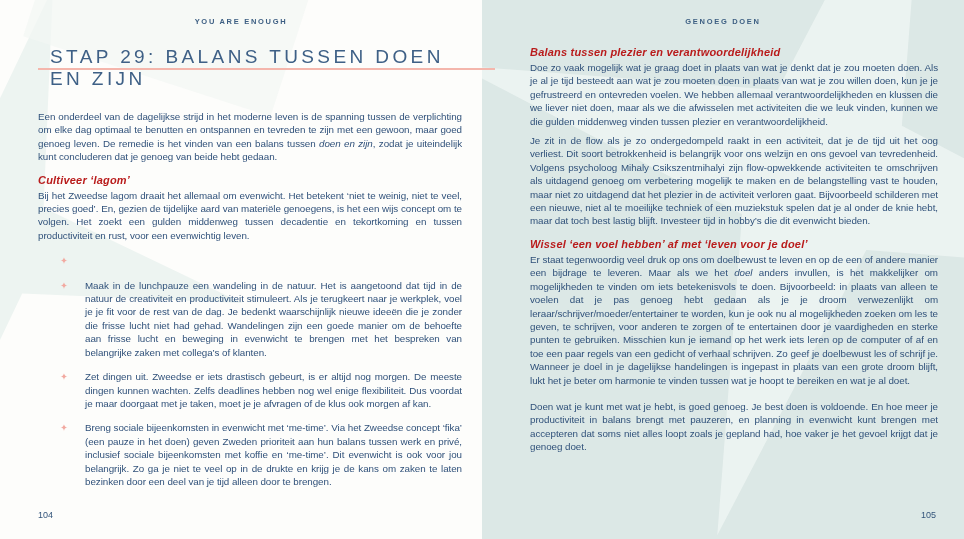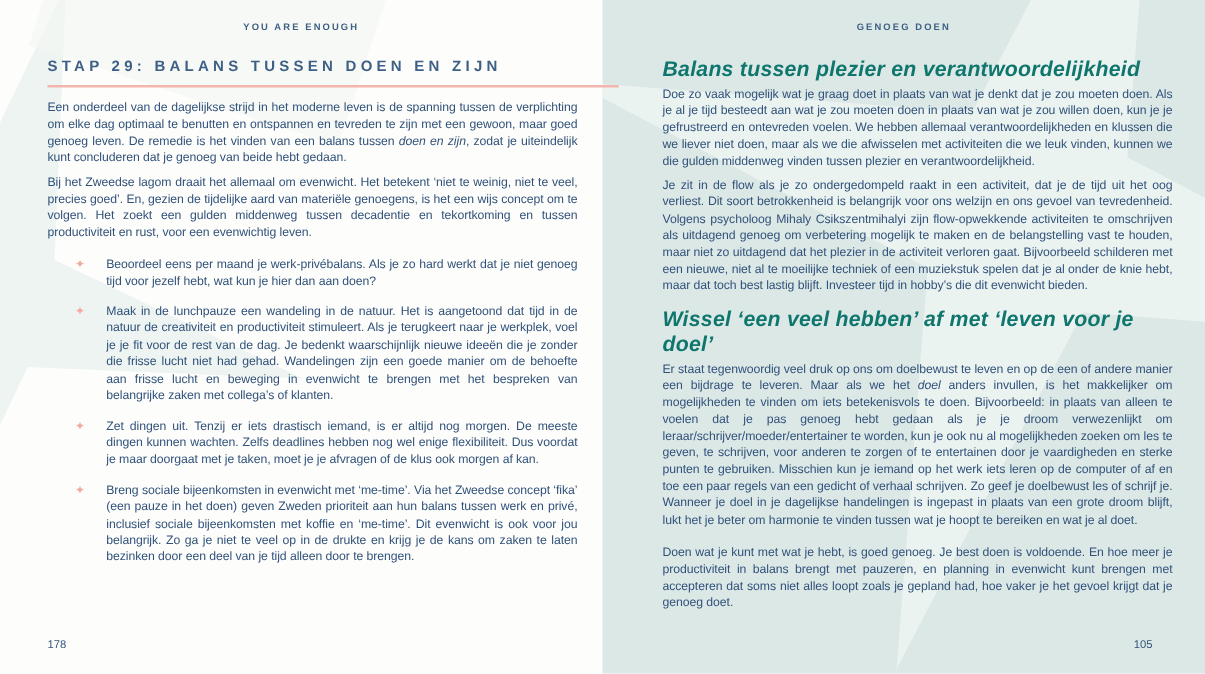--- a/index.html
+++ b/index.html
@@ -23,38 +23,38 @@
   .running-head {
     position:absolute; top:17px; left:0; right:0; text-align:center;
     font-size:7.5px; font-weight:bold; letter-spacing:1.7px; color:#3d5f83;
   }
 
   .col { position:absolute; top:46px; }
   .col-left  { left:38px;  width:424px; }
   .col-right { left:48px;  width:408px; }
 
   .step-title {
-    margin:0 0 20px 0;
-    font-size:12px; font-weight:bold; letter-spacing:3.4px;
+    margin:0 0 20px 12px;
+    font-size:19px; font-weight:normal; letter-spacing:3.4px;
     color:#3e6086;
   }
   .title-rule {
     position:absolute; left:38px; top:68px; width:457px; height:2px;
     background:#f4b6ac; z-index:5;
   }
 
   .body-text {
     margin:0 0 6px 0;
     font-size:9.8px; line-height:13.4px; color:#30517a;
     text-align:justify; letter-spacing:-0.05px;
   }
   .pink-heading {
     margin:10px 0 3px 0;
-    font-size:17px; font-weight:bold; font-style:italic;
-    color:#0f766e; letter-spacing:.2px;
+    font-size:11px; font-weight:bold; font-style:italic;
+    color:#b91c1c; letter-spacing:.2px;
   }
   .pink-heading.first { margin-top:0; }
   .it { font-style:italic;margin-top:31px; }
 
   .bullets { list-style:none; margin:12px 0 0 0; padding:0; }
   .bullets li { display:flex; padding-left:22px; margin-bottom:11px; }
   .bullet-icon {
     flex:0 0 25px; width:25px; color:#f2a9a0; font-size:9.5px;
     line-height:13.4px;
   }
@@ -62,75 +62,75 @@
     flex:1; font-size:9.8px; line-height:13.4px; color:#30517a;
     text-align:justify; letter-spacing:-0.05px;
   }
 
   .closing { margin-top:13px; }
 
   .folio {
     position:absolute; bottom:19px; font-size:9px; color:#34557b;
   }
   .folio-left  { left:38px; }
-  .folio-right { right:42px; }
+  .folio-right { right:28px; }
 </style>
 </head>
 <body>
 
 <div class="spread">
 
   <div class="page page-left">
     <div class="watermark star wm-left-star"></div>
     <div class="watermark wm-left-tri"></div>
 
     <div class="running-head">YOU ARE ENOUGH</div>
 
     <div class="col col-left">
       <h1 class="step-title">STAP 29: BALANS TUSSEN DOEN EN ZIJN</h1>
 
       <p class="body-text"><span>Een onderdeel van de dagelijkse strijd in het moderne leven is de spanning tussen de verplichting om elke dag optimaal te benutten en ontspannen en tevreden te zijn met een gewoon, maar goed genoeg leven. De remedie is het vinden van een balans tussen </span><span class="it">doen en zijn</span><span>, zodat je uiteindelijk kunt concluderen dat je genoeg van beide hebt gedaan.</span></p>
 
+      <h2 class="pink-heading">Cultiveer ‘lagom’</h2>
       <p class="body-text">Bij het Zweedse lagom draait het allemaal om evenwicht. Het betekent ‘niet te weinig, niet te veel, precies goed’. En, gezien de tijdelijke aard van materiële genoegens, is het een wijs concept om te volgen. Het zoekt een gulden middenweg tussen decadentie en tekortkoming en tussen productiviteit en rust, voor een evenwichtig leven.</p>
 
       <ul class="bullets">
         <li>
           <span class="bullet-icon">✦</span>
-          <span class="bullet-text">Beoordeel eens per maand je werk-privébalans. Als je zo hard werkt dat je niet genoeg tijd voor jezelf hebt, wat kun je hier dan aan doen?</span>
         </li>
         <li>
           <span class="bullet-icon">✦</span>
           <span class="bullet-text">Maak in de lunchpauze een wandeling in de natuur. Het is aangetoond dat tijd in de natuur de creativiteit en productiviteit stimuleert. Als je terugkeert naar je werkplek, voel je je fit voor de rest van de dag. Je bedenkt waarschijnlijk nieuwe ideeën die je zonder die frisse lucht niet had gehad. Wandelingen zijn een goede manier om de behoefte aan frisse lucht en beweging in evenwicht te brengen met het bespreken van belangrijke zaken met collega’s of klanten.</span>
         </li>
         <li>
           <span class="bullet-icon">✦</span>
-          <span class="bullet-text">Zet dingen uit. Tenzij er iets drastisch iemand, is er altijd nog morgen. De meeste dingen kunnen wachten. Zelfs deadlines hebben nog wel enige flexibiliteit. Dus voordat je maar doorgaat met je taken, moet je je afvragen of de klus ook morgen af kan.</span>
+          <span class="bullet-text">Zet dingen uit. Zweedse er iets drastisch gebeurt, is er altijd nog morgen. De meeste dingen kunnen wachten. Zelfs deadlines hebben nog wel enige flexibiliteit. Dus voordat je maar doorgaat met je taken, moet je je afvragen of de klus ook morgen af kan.</span>
         </li>
         <li>
           <span class="bullet-icon">✦</span>
           <span class="bullet-text">Breng sociale bijeenkomsten in evenwicht met ‘me-time’. Via het Zweedse concept ‘fika’ (een pauze in het doen) geven Zweden prioriteit aan hun balans tussen werk en privé, inclusief sociale bijeenkomsten met koffie en ‘me-time’. Dit evenwicht is ook voor jou belangrijk. Zo ga je niet te veel op in de drukte en krijg je de kans om zaken te laten bezinken door een deel van je tijd alleen door te brengen.</span>
         </li>
       </ul>
     </div>
 
-    <div class="folio folio-left">178</div>
+    <div class="folio folio-left">104</div>
   </div>
 
   <div class="page page-right">
     <div class="watermark star wm-right-star"></div>
 
     <div class="running-head">GENOEG DOEN</div>
 
     <div class="col col-right">
       <h2 class="pink-heading first">Balans tussen plezier en verantwoordelijkheid</h2>
       <p class="body-text">Doe zo vaak mogelijk wat je graag doet in plaats van wat je denkt dat je zou moeten doen. Als je al je tijd besteedt aan wat je zou moeten doen in plaats van wat je zou willen doen, kun je je gefrustreerd en ontevreden voelen. We hebben allemaal verantwoordelijkheden en klussen die we liever niet doen, maar als we die afwisselen met activiteiten die we leuk vinden, kunnen we die gulden middenweg vinden tussen plezier en verantwoordelijkheid.</p>
 
       <p class="body-text">Je zit in de flow als je zo ondergedompeld raakt in een activiteit, dat je de tijd uit het oog verliest. Dit soort betrokkenheid is belangrijk voor ons welzijn en ons gevoel van tevredenheid. Volgens psycholoog Mihaly Csikszentmihalyi zijn flow-opwekkende activiteiten te omschrijven als uitdagend genoeg om verbetering mogelijk te maken en de belangstelling vast te houden, maar niet zo uitdagend dat het plezier in de activiteit verloren gaat. Bijvoorbeeld schilderen met een nieuwe, niet al te moeilijke techniek of een muziekstuk spelen dat je al onder de knie hebt, maar dat toch best lastig blijft. Investeer tijd in hobby’s die dit evenwicht bieden.</p>
 
-      <h2 class="pink-heading">Wissel ‘een veel hebben’ af met ‘leven voor je doel’</h2>
+      <h2 class="pink-heading">Wissel ‘een voel hebben’ af met ‘leven voor je doel’</h2>
       <p class="body-text"><span>Er staat tegenwoordig veel druk op ons om doelbewust te leven en op de een of andere manier een bijdrage te leveren. Maar als we het </span><span class="it">doel</span><span> anders invullen, is het makkelijker om mogelijkheden te vinden om iets betekenisvols te doen. Bijvoorbeeld: in plaats van alleen te voelen dat je pas genoeg hebt gedaan als je je droom verwezenlijkt om leraar/schrijver/moeder/entertainer te worden, kun je ook nu al mogelijkheden zoeken om les te geven, te schrijven, voor anderen te zorgen of te entertainen door je vaardigheden en sterke punten te gebruiken. Misschien kun je iemand op het werk iets leren op de computer of af en toe een paar regels van een gedicht of verhaal schrijven. Zo geef je doelbewust les of schrijf je. Wanneer je doel in je dagelijkse handelingen is ingepast in plaats van een grote droom blijft, lukt het je beter om harmonie te vinden tussen wat je hoopt te bereiken en wat je al doet.</span></p>
 
       <p class="body-text closing">Doen wat je kunt met wat je hebt, is goed genoeg. Je best doen is voldoende. En hoe meer je productiviteit in balans brengt met pauzeren, en planning in evenwicht kunt brengen met accepteren dat soms niet alles loopt zoals je gepland had, hoe vaker je het gevoel krijgt dat je genoeg doet.</p>
     </div>
 
     <div class="folio folio-right">105</div>
   </div>
 
   <div class="title-rule"></div>
 </div>

